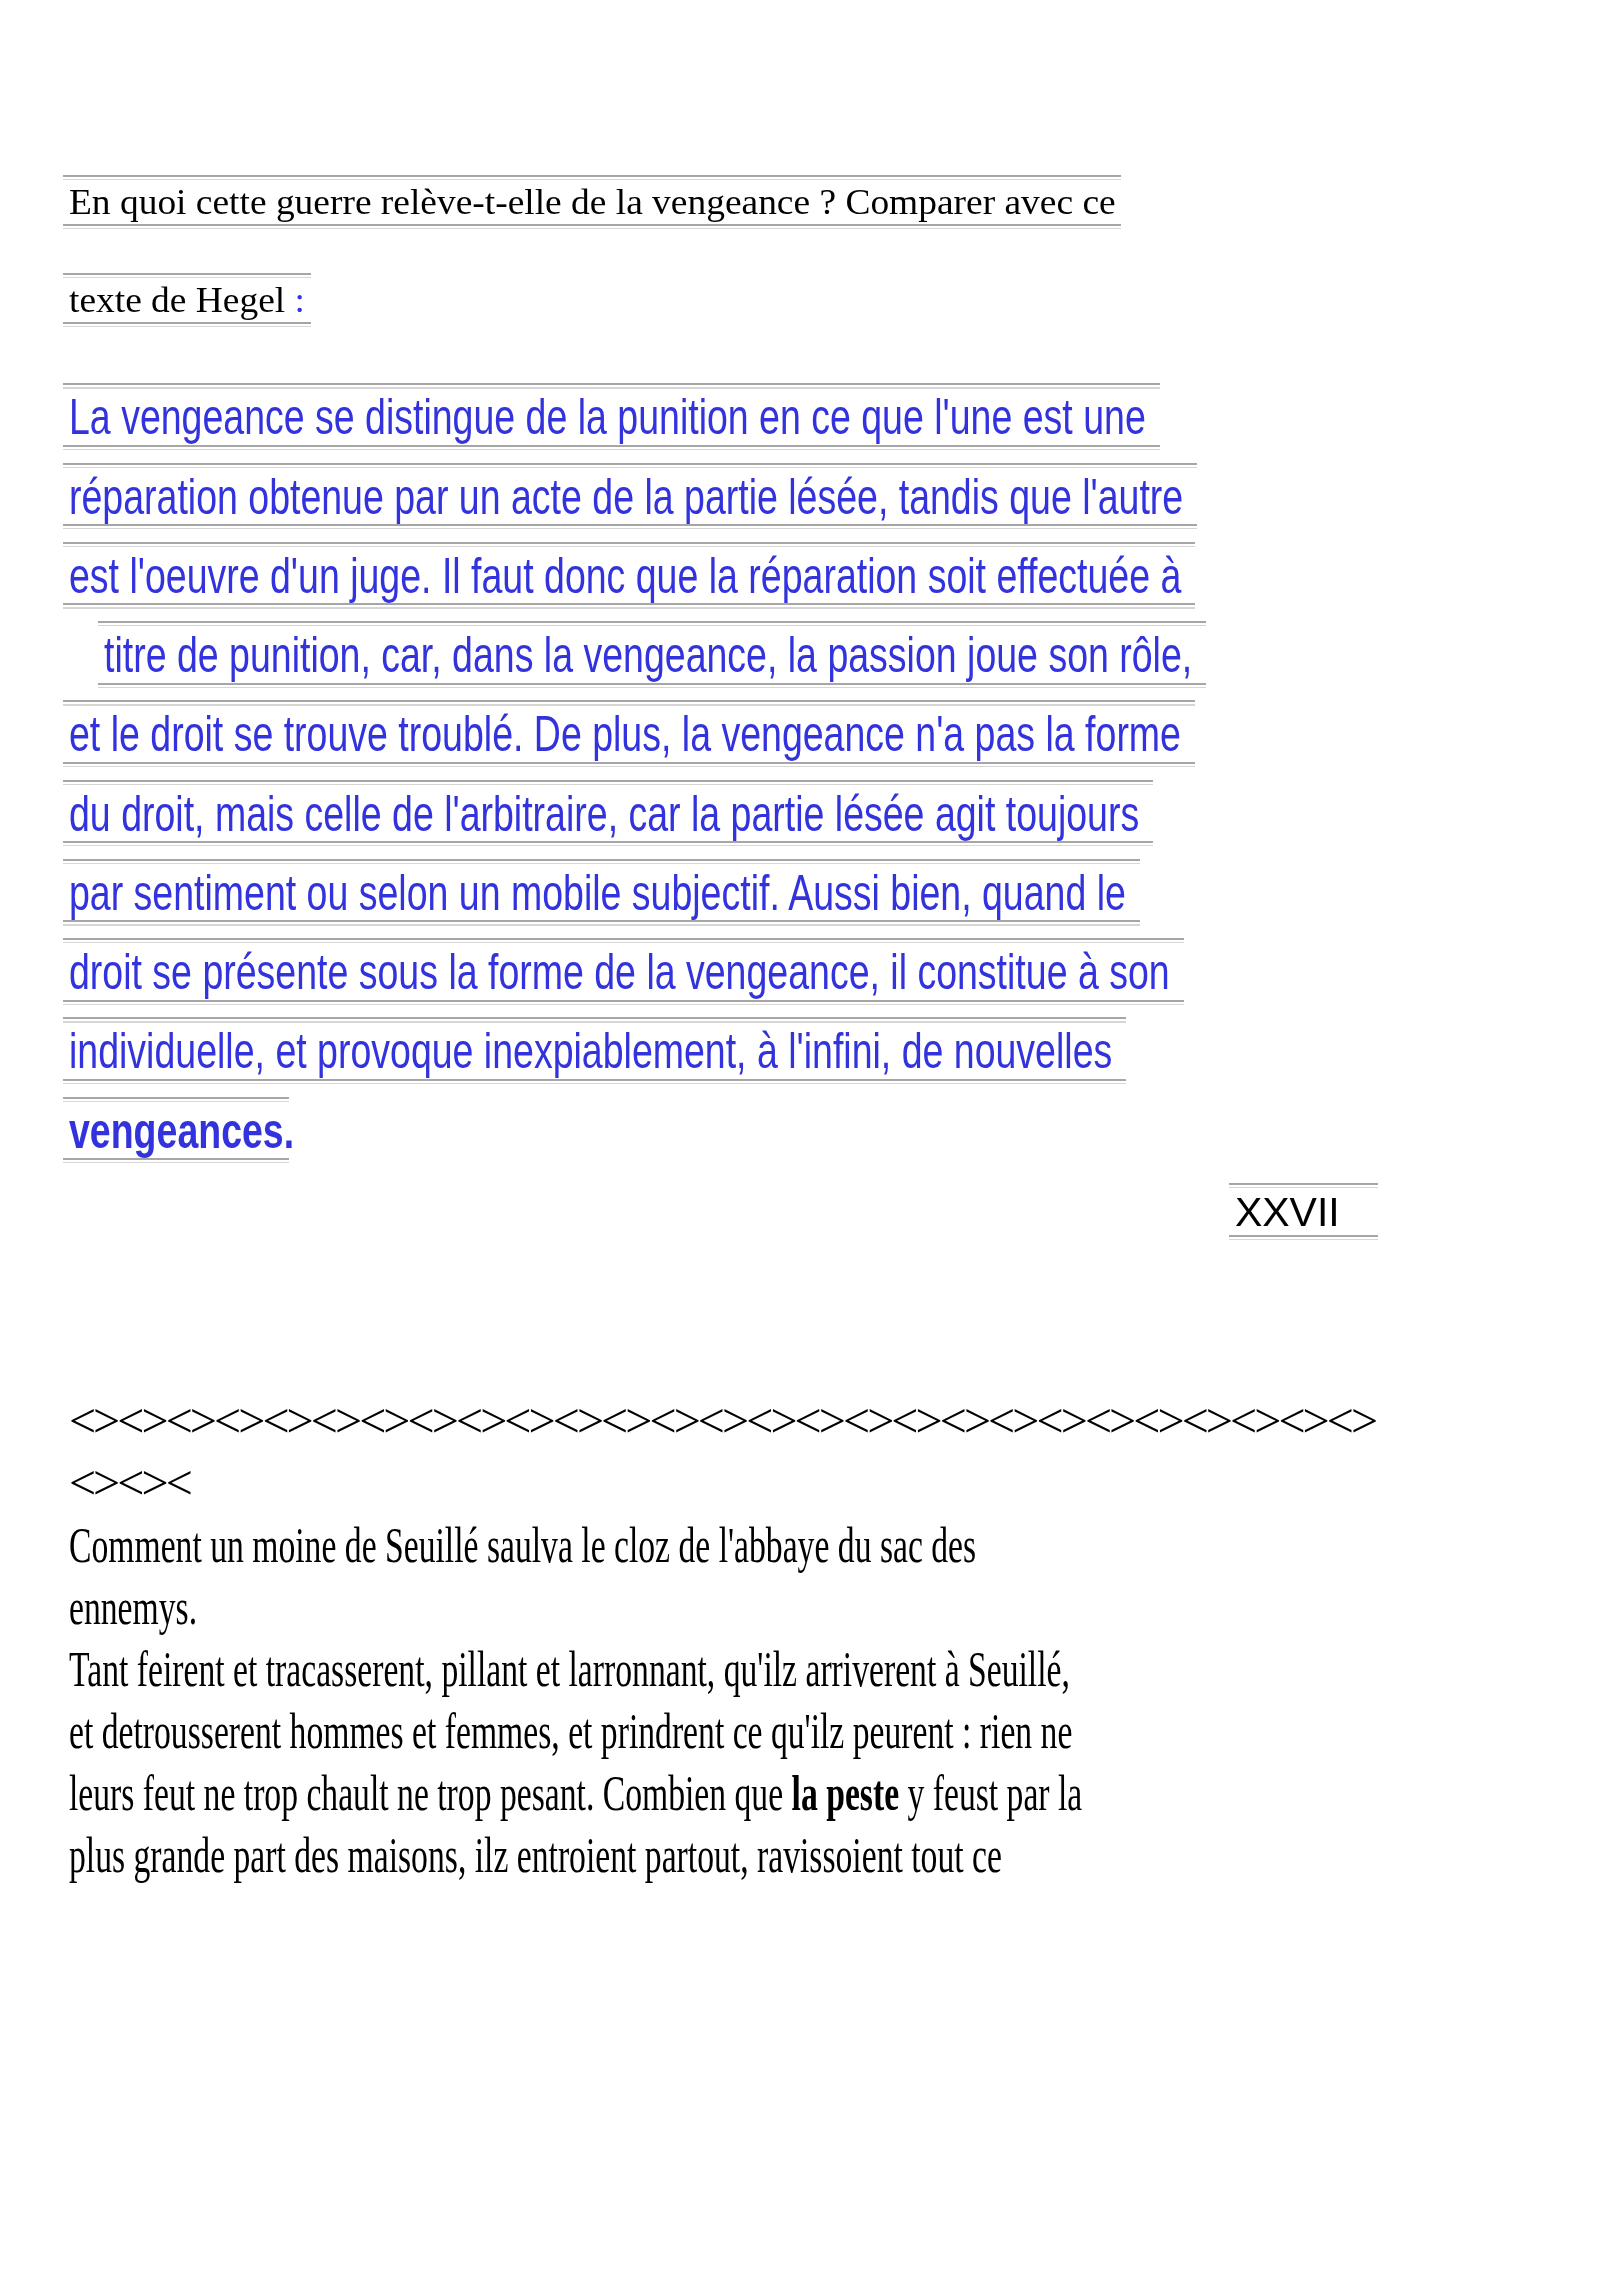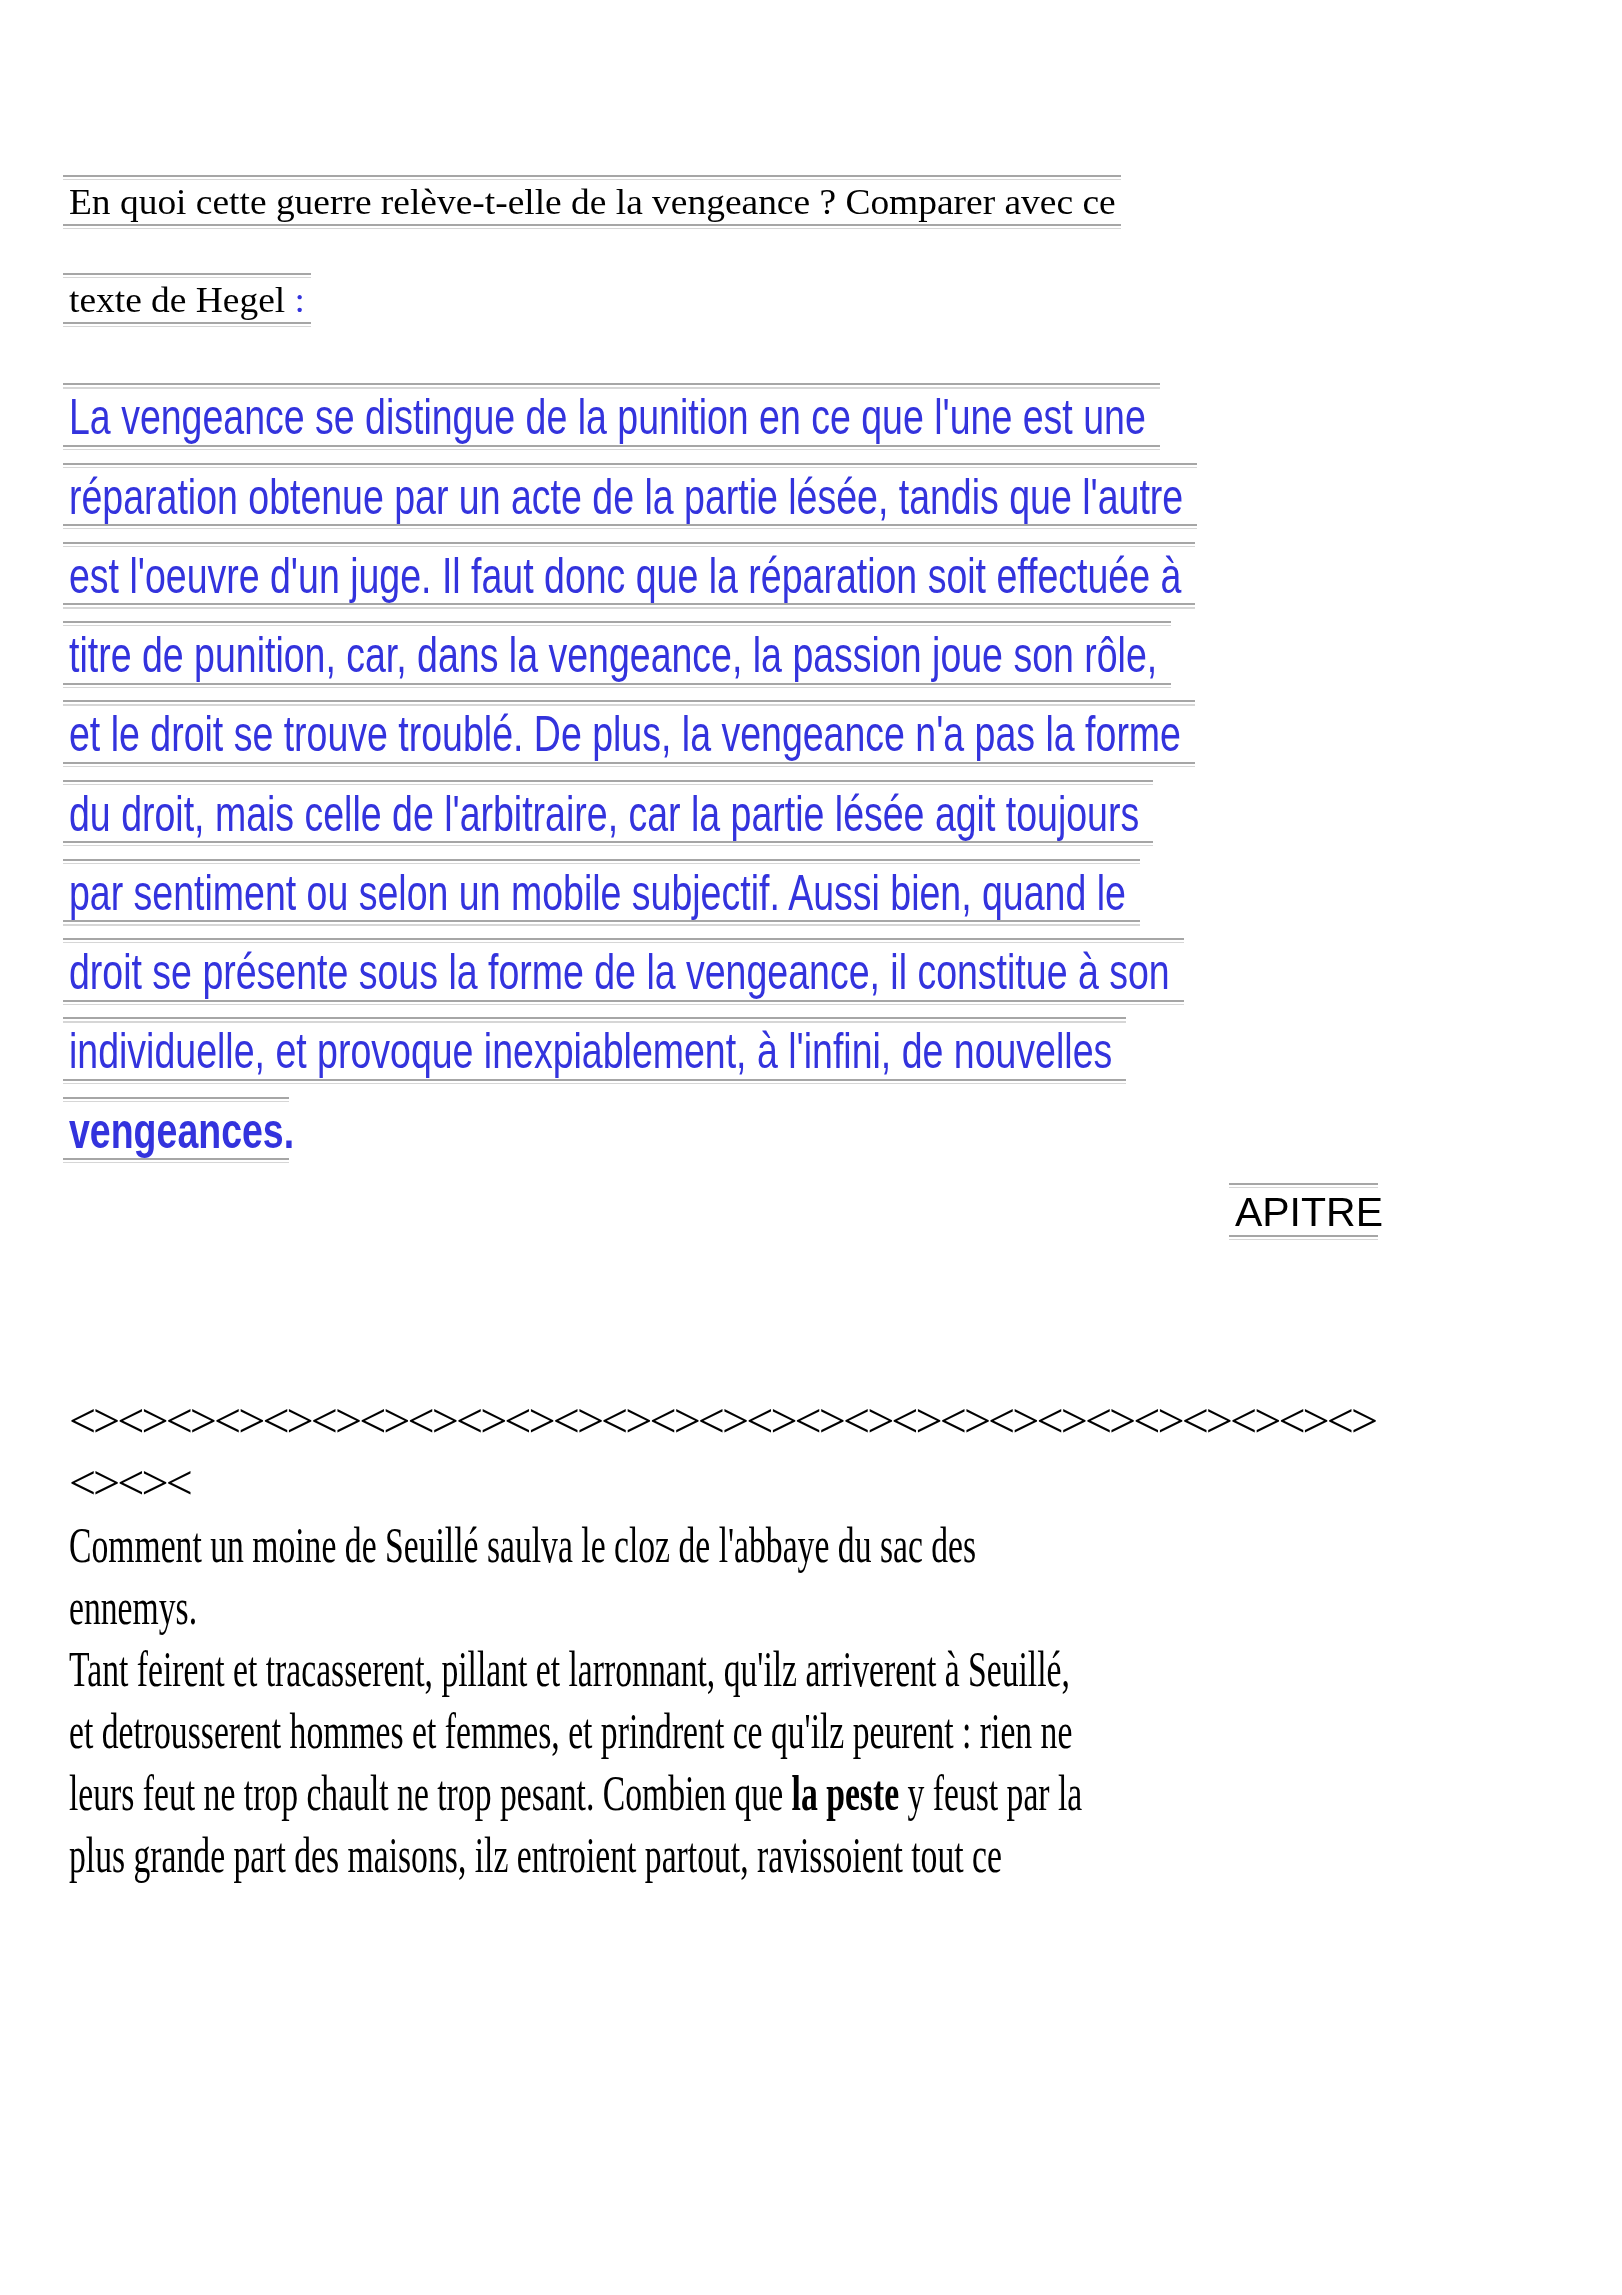--- a/index.html
+++ b/index.html
@@ -71,21 +71,21 @@
     <div class="dline" style="width: 1134px;">
       <span class="rule"></span>
       <span class="txt squish" style="transform: scaleX(0.75);">réparation obtenue par un acte de la partie lésée, tandis que l'autre</span>
       <span class="rule"></span>
     </div>
     <div class="dline" style="width: 1132px;">
       <span class="rule"></span>
       <span class="txt squish" style="transform: scaleX(0.75);">est l'oeuvre d'un juge. Il faut donc que la réparation soit effectuée à</span>
       <span class="rule"></span>
     </div>
-    <div class="dline" style="width: 1108px;">
+    <div class="dline" style="width: 1108px; margin-left: 35px;">
       <span class="rule"></span>
       <span class="txt squish" style="transform: scaleX(0.75);">titre de punition, car, dans la vengeance, la passion joue son rôle,</span>
       <span class="rule"></span>
     </div>
     <div class="dline" style="width: 1132px;">
       <span class="rule"></span>
       <span class="txt squish" style="transform: scaleX(0.75);">et le droit se trouve troublé. De plus, la vengeance n'a pas la forme</span>
       <span class="rule"></span>
     </div>
     <div class="dline" style="width: 1090px;">
@@ -111,21 +111,21 @@
     <div class="dline" style="width: 226px;">
       <span class="rule"></span>
       <span class="txt squish" style="transform: scaleX(0.75);">vengeances.</span>
       <span class="rule"></span>
     </div>
   </div>
 
   <div class="sec-hegel">
     <div class="dline align-right" style="width: 149px;">
       <span class="rule"></span>
-      <span class="txt squish">APITRE</span>
+      <span class="txt squish">XXVII</span>
       <span class="rule"></span>
     </div>
   </div>
 
 
   <div class="sec-body">
     <div class="body-line diamond-row">
       <span class="txt squish">&lt;&gt;&lt;&gt;&lt;&gt;&lt;&gt;&lt;&gt;&lt;&gt;&lt;&gt;&lt;&gt;&lt;&gt;&lt;&gt;&lt;&gt;&lt;&gt;&lt;&gt;&lt;&gt;&lt;&gt;&lt;&gt;&lt;&gt;&lt;&gt;&lt;&gt;&lt;&gt;&lt;&gt;&lt;&gt;&lt;&gt;&lt;&gt;&lt;&gt;&lt;&gt;&lt;&gt;</span>
     </div>
     <div class="body-line diamond-row">

